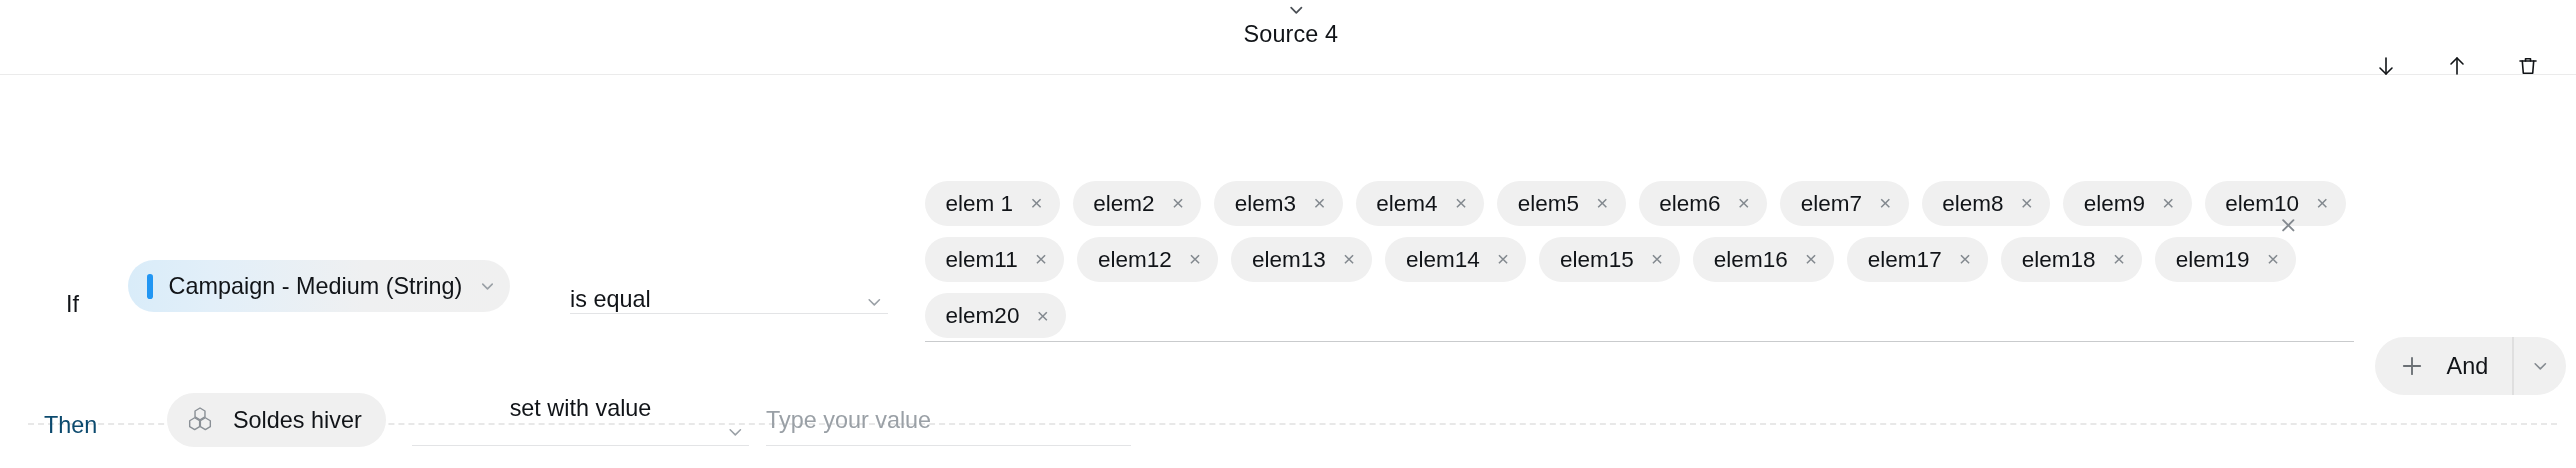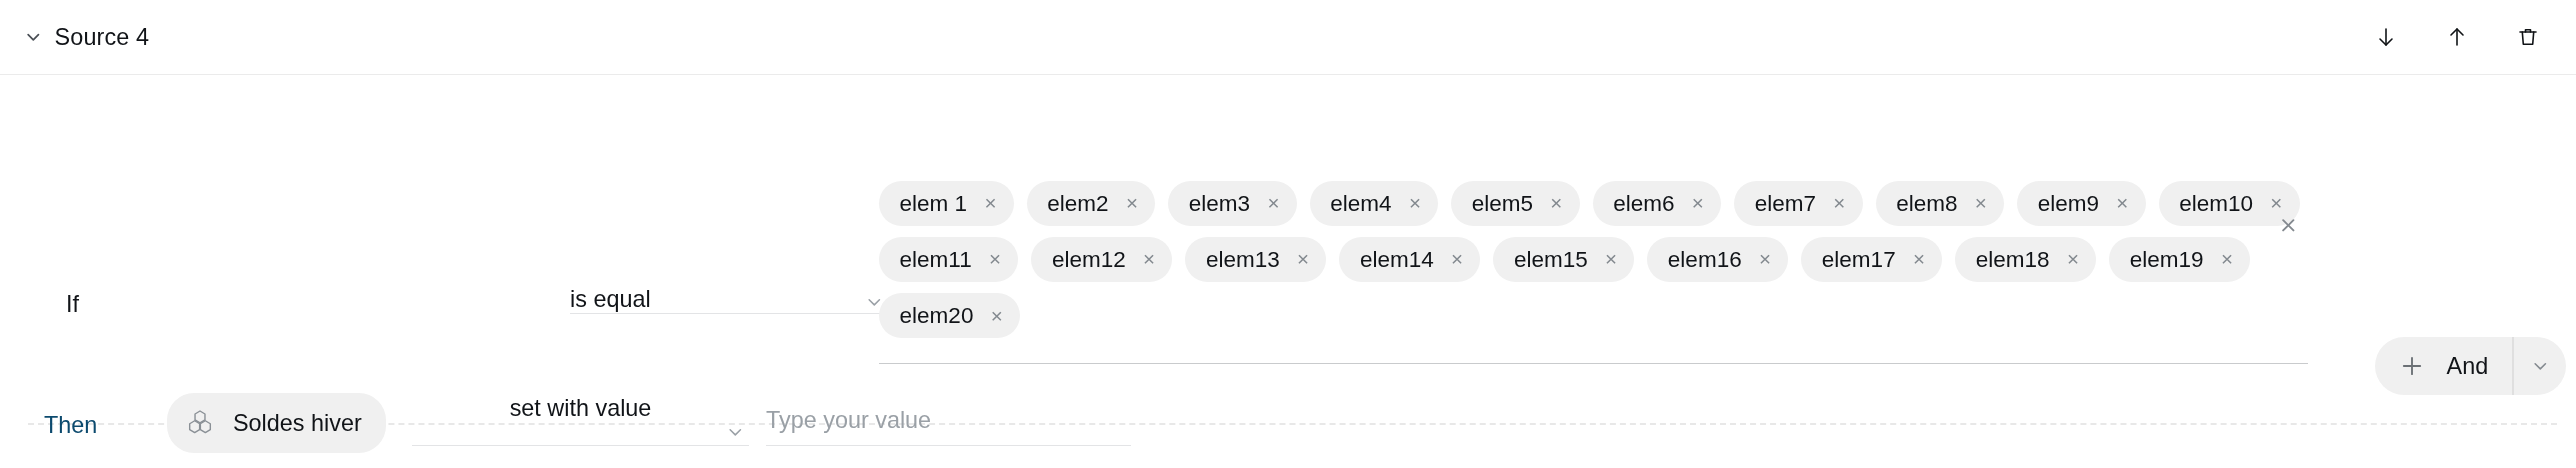--- a/index.html
+++ b/index.html
@@ -22,20 +22,21 @@
 
   
   .card-header {
     position: absolute;
     left: 0; top: 0;
     width: 2576px;
     height: 75px;
     border-bottom: 1.9px solid #ebebeb;
     display: flex;
     align-items: center;
+    flex-direction: column;
   }
 
   .collapse-chevron {
     margin-left: 17px;
     width: 32px; height: 32px;
     display: flex; align-items: center; justify-content: center;
     cursor: pointer;
     color: #4a4f55;
   }
 
@@ -135,25 +136,25 @@
     margin-left: auto;
     margin-right: 3.7px;
     color: #9aa0a6;
     display: flex;
     align-items: center;
   }
 
   
   .tags-field {
     position: absolute;
-    left: 879px;
+    left: 925px;
     top: 106px;
     width: 1429px;
     border-bottom: 1.9px solid #c9cbcd;
-    padding-bottom: 25px;
+    padding-bottom: 3px;
   }
   .tags-wrap {
     display: flex;
     flex-wrap: wrap;
     gap: 11.2px 13px;
     align-content: flex-start;
   }
   .tag-chip {
     height: 45px;
     border-radius: 22.5px;
@@ -256,21 +257,21 @@
     left: 44px;
     top: 56px;
     font-size: 23.4px;
     color: #0c4a6e;
   }
 
   .target-pill {
     position: absolute;
     left: 167px;
     top: 37px;
-    height: 60px;
+    height: 54px;
     border-radius: 27px;
     background: #f0f0f0;
     display: flex;
     align-items: center;
     padding: 0 24px 0 17px;
     cursor: pointer;
     text-align: center;
   }
   .target-pill .hex-icon {
     width: 32px;
@@ -367,20 +368,29 @@
           <path d="M6.3 7l1 12.2h9.4L17.7 7"></path>
         </svg>
       </div>
     </div>
   </div>
 
   <div class="if-section">
 
     <div class="if-label">If</div>
 
+    <div class="field-pill">
+      <span class="bar"></span>
+      <span class="field-text">Campaign - Medium (String)</span>
+      <span class="chev">
+        <svg width="19" height="19" viewBox="0 0 24 24" fill="none" stroke="currentColor" stroke-width="2" stroke-linecap="round" stroke-linejoin="round">
+          <polyline points="6 9 12 15 18 9"></polyline>
+        </svg>
+      </span>
+    </div>
 
     <div class="operator-select">
       <span class="op-text">is equal</span>
       <span class="chev">
         <svg width="20.6" height="20.6" viewBox="0 0 24 24" fill="none" stroke="currentColor" stroke-width="1.8" stroke-linecap="round" stroke-linejoin="round">
           <polyline points="6 9 12 15 18 9"></polyline>
         </svg>
       </span>
     </div>
 

